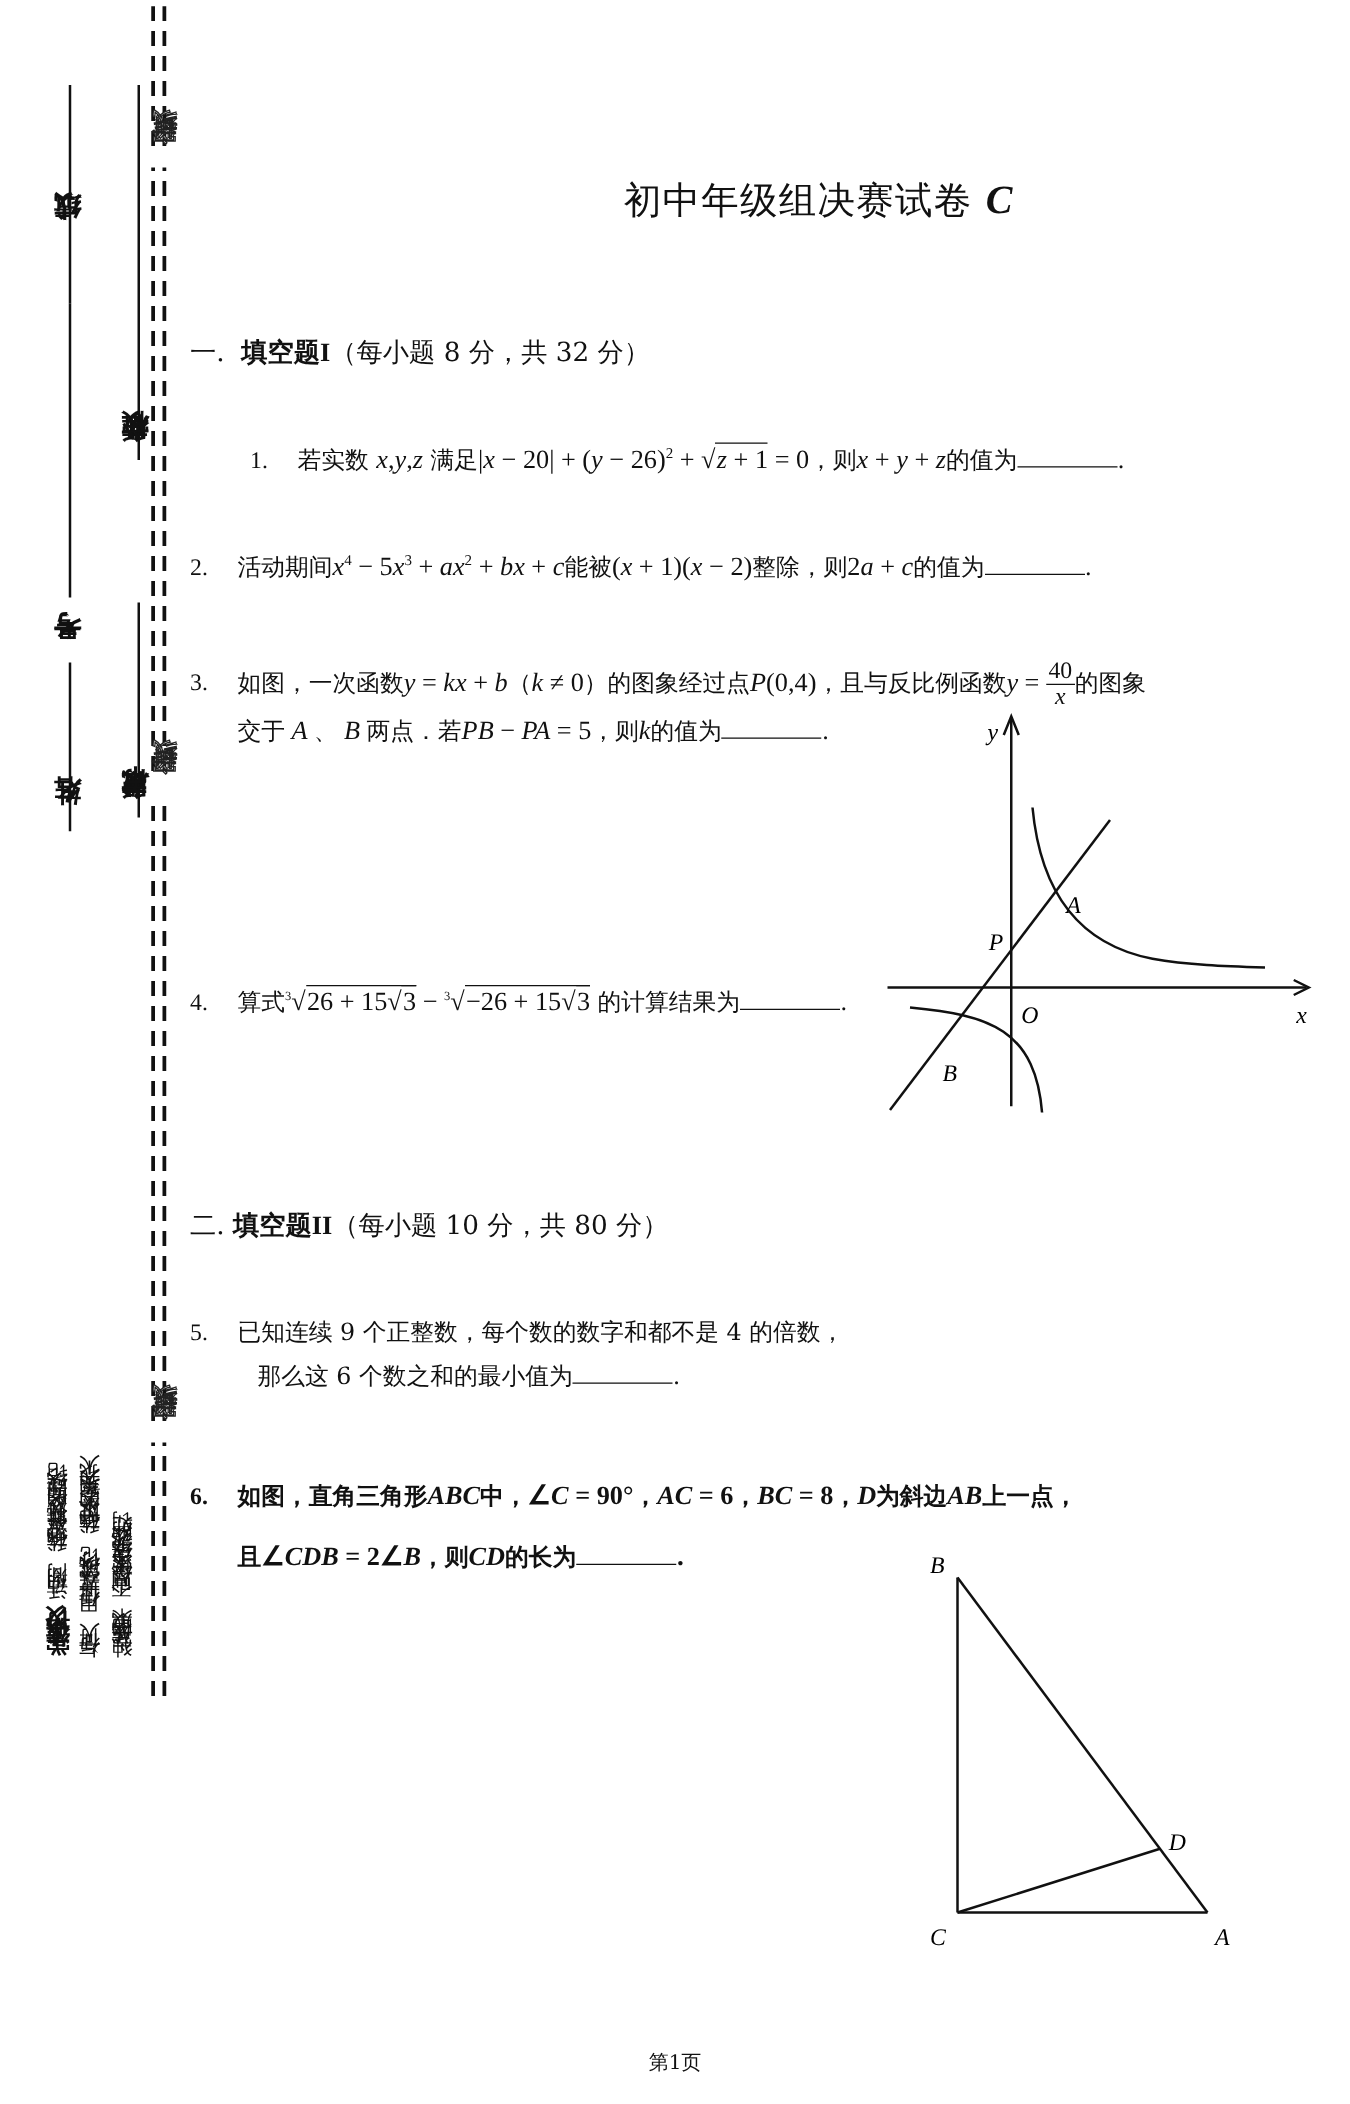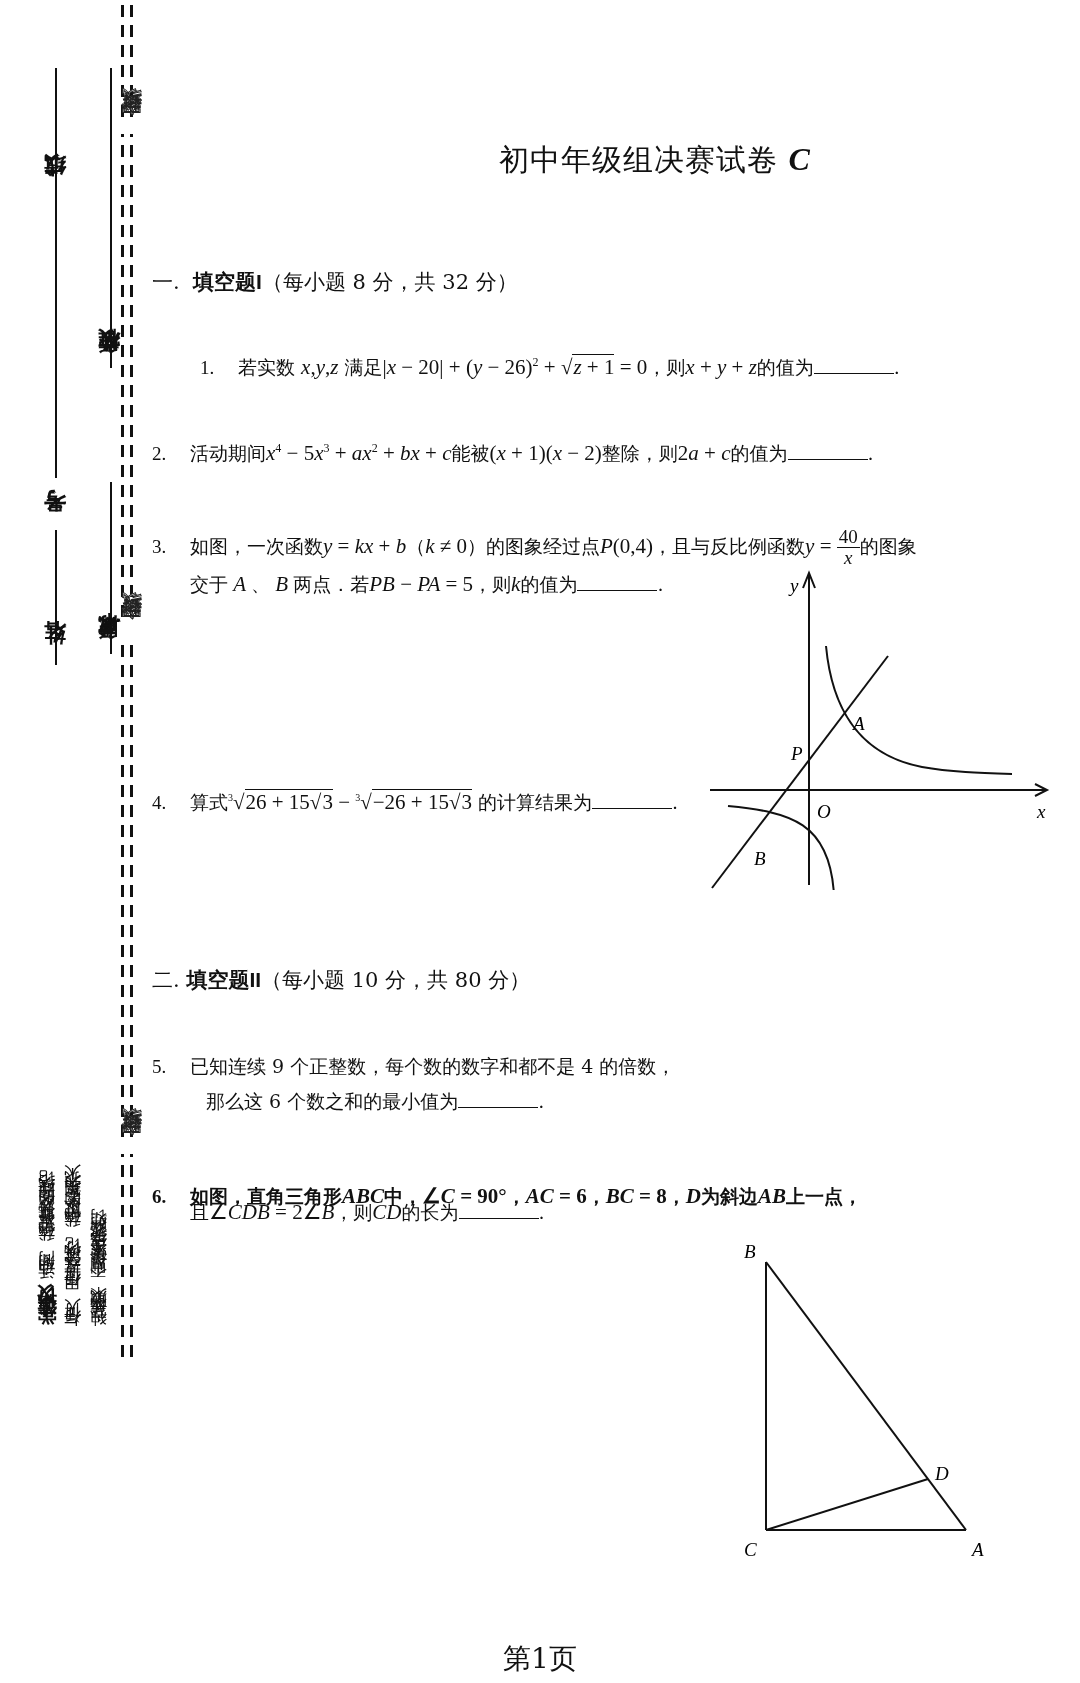--- a/index.html
+++ b/index.html
@@ -13,30 +13,30 @@
           background: repeating-linear-gradient(to bottom, #111 0 12px, transparent 12px 20px); }
   .seal { position: absolute; writing-mode: vertical-rl; transform: rotate(180deg);
           font-family: "DejaVu Serif", serif; font-size: 20px; color:#fff;
           -webkit-text-stroke: 1px #222; background:#fff; padding: 2px 0; letter-spacing: 4px; }
   .pledge { position: absolute; writing-mode: vertical-rl; transform: rotate(180deg);
             font-family: "DejaVu Serif", serif; font-size: 17px; line-height: 26px; letter-spacing: 4px; color:#111; }
   .pledge b { font-family: "DejaVu Sans", sans-serif; font-weight: bold; font-size: 19px; }
   .title { left: 0; width: 1310px; top: 140px; text-align: center; font-size: 30px; letter-spacing: 1px; }
   .title i { font-weight: bold; font-style: italic; font-family: "Liberation Serif", serif; font-size: 32px; }
   .section { font-size: 21px; }
-  .section b { font-family: Liberation Sans, sans-serif; font-weight: bold; }
+  .section b { font-family: Liberation Serif, serif; font-weight: bold; }
   .q { font-size: 19px; line-height: 32px; white-space: nowrap; }
   .q .num { display: inline-block; width: 38px; font-family: "Liberation Serif", serif; }
   .q i, .m i { font-family: "Liberation Serif", serif; font-style: italic; }
   .m { font-family: "Liberation Serif", serif; font-size: 21px; }
   .blank { display: inline-block; width: 80px; border-bottom: 1.5px solid #111; height: 18px; vertical-align: baseline; }
   .frac { display: inline-flex; flex-direction: column; align-items: center; vertical-align: middle; font-family:"Liberation Serif",serif; font-size: 19px; line-height: 20px; }
   .frac .n { border-bottom: 1.3px solid #111; padding: 0 2px; }
   .sqrt { border-top: 1.3px solid #111; padding-left: 1px; }
-  .footer { left: 0; width: 1080px; top: 1640px; text-align: center; font-size: 28px; }
+  .footer { left: 0; width: 1080px; top: 1640px; text-align: center; font-size: 16px; }
   svg text { font-family: "Liberation Serif", serif; font-style: italic; font-size: 19px; }
 </style>
 </head>
 <body>
 
 <div class="vline" style="left:55px;top:68px;height:175px;"></div>
 <div class="vtext" style="left:40px;top:193px;">成绩</div>
 <div class="vline" style="left:55px;top:243px;height:235px;"></div>
 <div class="vtext" style="left:40px;top:470px;height:60px;">考号</div>
 <div class="vline" style="left:55px;top:530px;height:135px;"></div>
@@ -120,21 +120,21 @@
 <div class="abs q" style="left:152px;top:1050px;">
   <span class="num">5.</span><span>已知连续 9 个正整数，每个数的数字和都不是 4 的倍数，</span>
 </div>
 <div class="abs q" style="left:206px;top:1085px;">
   <span>那么这 6 个数之和的最小值为</span><span class="blank"></span>.
 </div>
 
 <div class="abs q" style="left:152px;top:1180px;font-weight:bold;">
   <span class="num">6.</span><span>如图，直角三角形</span><span class="m"><i>ABC</i></span><span>中，</span><span class="m">∠<i>C</i> = 90°</span><span>，</span><span class="m"><i>AC</i> = 6</span><span>，</span><span class="m"><i>BC</i> = 8</span><span>，</span><span class="m"><i>D</i></span><span>为斜边</span><span class="m"><i>AB</i></span><span>上一点，</span>
 </div>
-<div class="abs q" style="left:190px;top:1196px;">
+<div class="abs q" style="left:190px;top:1229px;font-weight:bold;">
   <span>且</span><span class="m">∠<i>CDB</i> = 2∠<i>B</i></span><span>，则</span><span class="m"><i>CD</i></span><span>的长为</span><span class="blank"></span>.
 </div>
 
 <svg class="abs" style="left:730px;top:1230px;" width="280" height="340" viewBox="0 0 280 340">
   <g stroke="#111" stroke-width="2" fill="none">
     <line x1="36" y1="32" x2="36" y2="300"></line>
     <line x1="36" y1="300" x2="236" y2="300"></line>
     <line x1="36" y1="32" x2="236" y2="300"></line>
     <line x1="36" y1="300" x2="198" y2="249"></line>
   </g>

